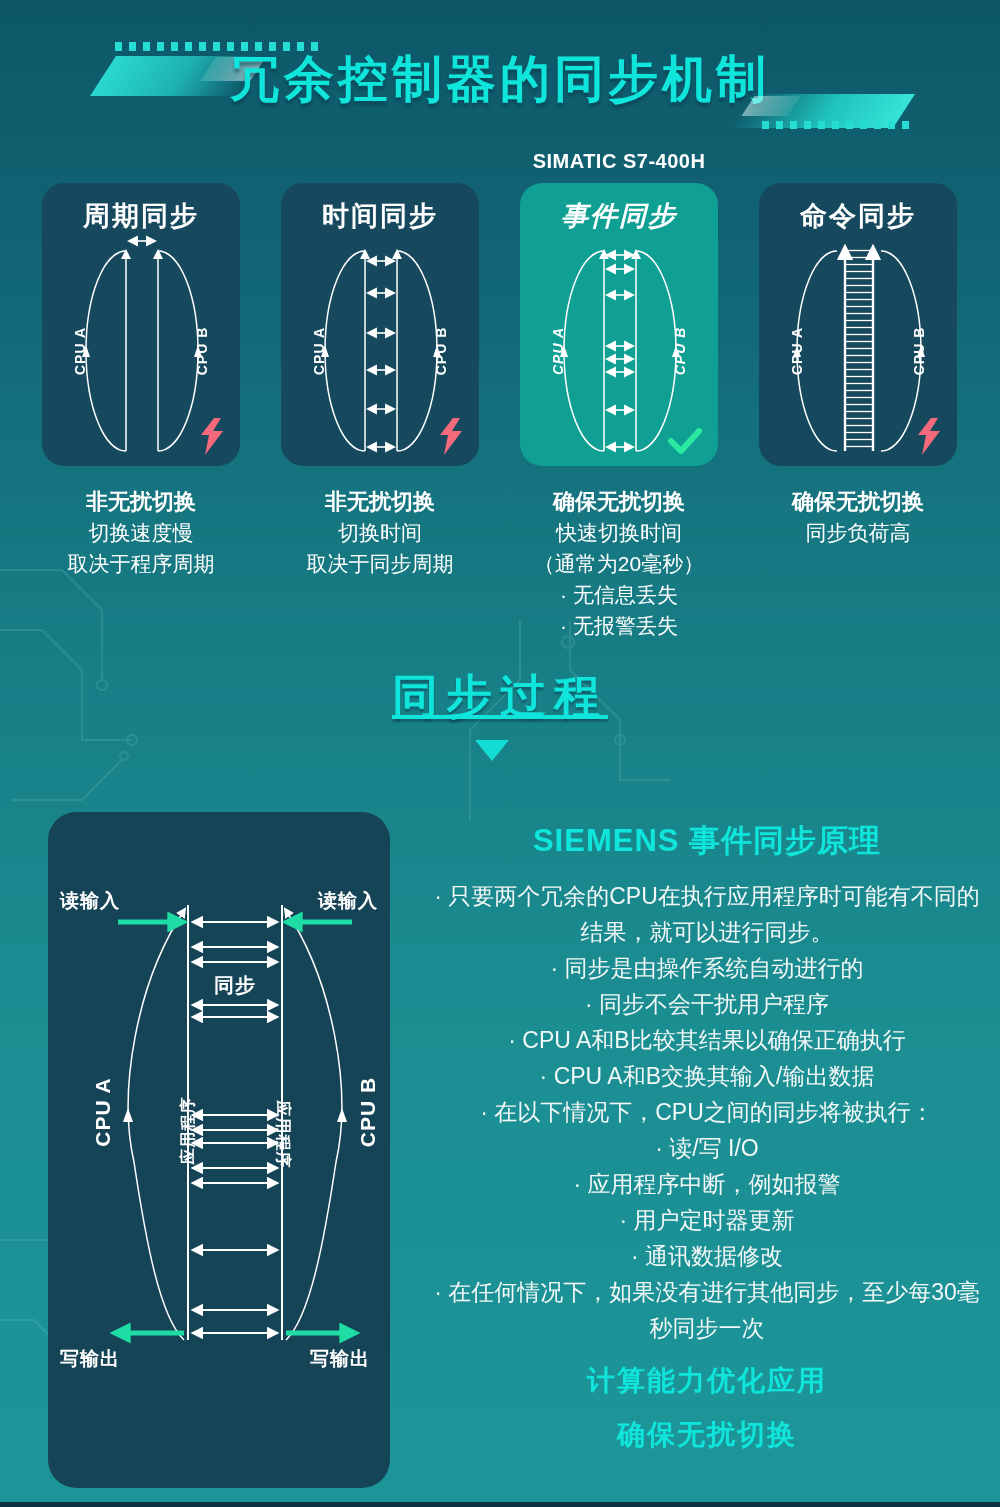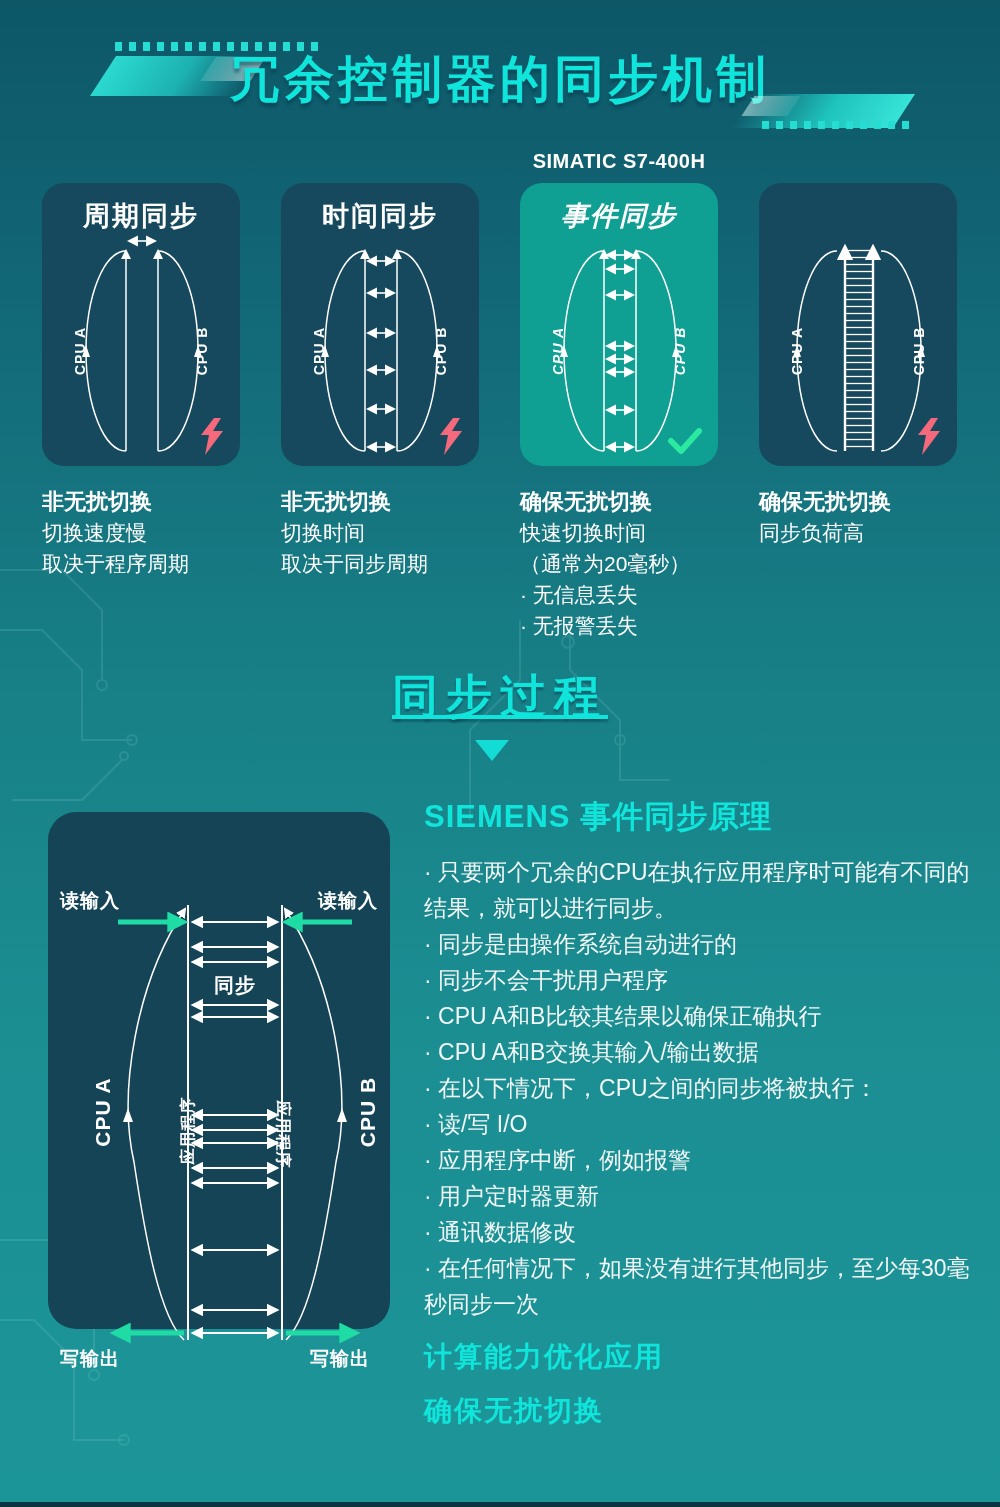--- a/index.html
+++ b/index.html
@@ -23,38 +23,38 @@
   .card{position:absolute;top:183px;width:198px;height:283px;border-radius:22px;background:#17495e;}
   .card.selected{background:#0fa093;font-style:italic;}
   .card-title{margin:15px 0 0;text-align:center;color:#fff;font-size:27px;font-weight:bold;letter-spacing:2px;}
   .card .diag{position:absolute;top:50px;left:0;}
   .cpu-label{position:absolute;color:#fff;font-weight:bold;font-size:14px;letter-spacing:1px;
     width:70px;text-align:center;transform:rotate(-90deg);}
   .cpu-a{left:3px;top:160px;}
   .cpu-b{left:125px;top:160px;}
   .card-icon{position:absolute;right:15px;bottom:11px;}
   
-  .desc{position:absolute;top:487px;width:198px;color:#fff;}
+  .desc{position:absolute;top:487px;width:198px;text-align:center;color:#fff;}
   .desc .desc-title{font-size:22px;font-weight:bold;line-height:30px;margin:0;}
   .desc .desc-line{font-size:21px;line-height:31px;}
   
   .section-title{position:absolute;left:0;top:666px;width:1000px;text-align:center;
     font-size:46px;font-weight:bold;color:#10e5db;letter-spacing:8px;
     text-shadow:0 3px 2px rgba(8,50,70,.4);text-decoration:underline;}
   .down-tri{position:absolute;left:475px;top:740px;width:0;height:0;
     border-left:17px solid transparent;border-right:17px solid transparent;border-top:21px solid #12dcd4;}
   
-  .process-card{position:absolute;left:48px;top:812px;width:342px;height:517px;
+  .process-card{position:absolute;left:48px;top:812px;width:342px;height:676px;
     border-radius:28px;background:#154457;}
   .process-card svg{position:absolute;left:0;top:0;}
   .plabel{position:absolute;color:#fff;font-weight:bold;font-size:19px;letter-spacing:1px;}
   .plabel.rot-ccw{transform:rotate(-90deg);text-align:center;}
   .plabel.rot-cw{transform:rotate(90deg);text-align:center;}
   
-  .principle{position:absolute;left:424px;top:796px;width:566px;}
+  .principle{position:absolute;left:424px;top:820px;width:566px;text-align:center;}
   .principle-title{color:#10e5db;font-size:31px;font-weight:bold;margin:0 0 16px;letter-spacing:1px;}
   .bullet{color:#f2f7f7;font-size:23px;line-height:36px;}
   .highlight{color:#10e5db;font-size:28px;font-weight:bold;letter-spacing:2px;margin-top:16px;}
   .bottom-strip{position:absolute;left:0;bottom:0;width:100%;height:5px;background:#0d3342;}
 </style>
 </head>
 <body>
 
 <div class="page">
 
@@ -173,20 +173,21 @@
       </g>
     </svg>
     <div class="cpu-label cpu-a">CPU A</div>
     <div class="cpu-label cpu-b">CPU B</div>
     <svg class="card-icon" width="36" height="27" viewBox="0 0 36 27">
       <path d="M4 13 L14 23 L32 3" fill="none" stroke="#2be9a0" stroke-width="6" stroke-linecap="round" stroke-linejoin="round"></path>
     </svg>
   </div>
 
   <div class="card" style="left:759px;">
+    <div class="card-title">命令同步</div>
     <svg class="diag" width="198" height="226" viewBox="0 0 198 226">
       <path d="M78 18 A40 100 0 0 0 78 218" fill="none" stroke="#fff" stroke-width="1.5"></path>
       <path d="M122 18 A40 100 0 0 1 122 218" fill="none" stroke="#fff" stroke-width="1.5"></path>
       <rect x="86" y="14" width="28" height="204" fill="url(#ladder)"></rect>
       <line x1="86" y1="218" x2="86" y2="14" stroke="#fff" stroke-width="2.4" marker-end="url(#aw)"></line>
       <line x1="114" y1="218" x2="114" y2="14" stroke="#fff" stroke-width="2.4" marker-end="url(#aw)"></line>
       <polygon points="38,112 34,124 42,124" fill="#fff"></polygon>
       <polygon points="162,112 158,124 166,124" fill="#fff"></polygon>
     </svg>
     <div class="cpu-label cpu-a">CPU A</div>

